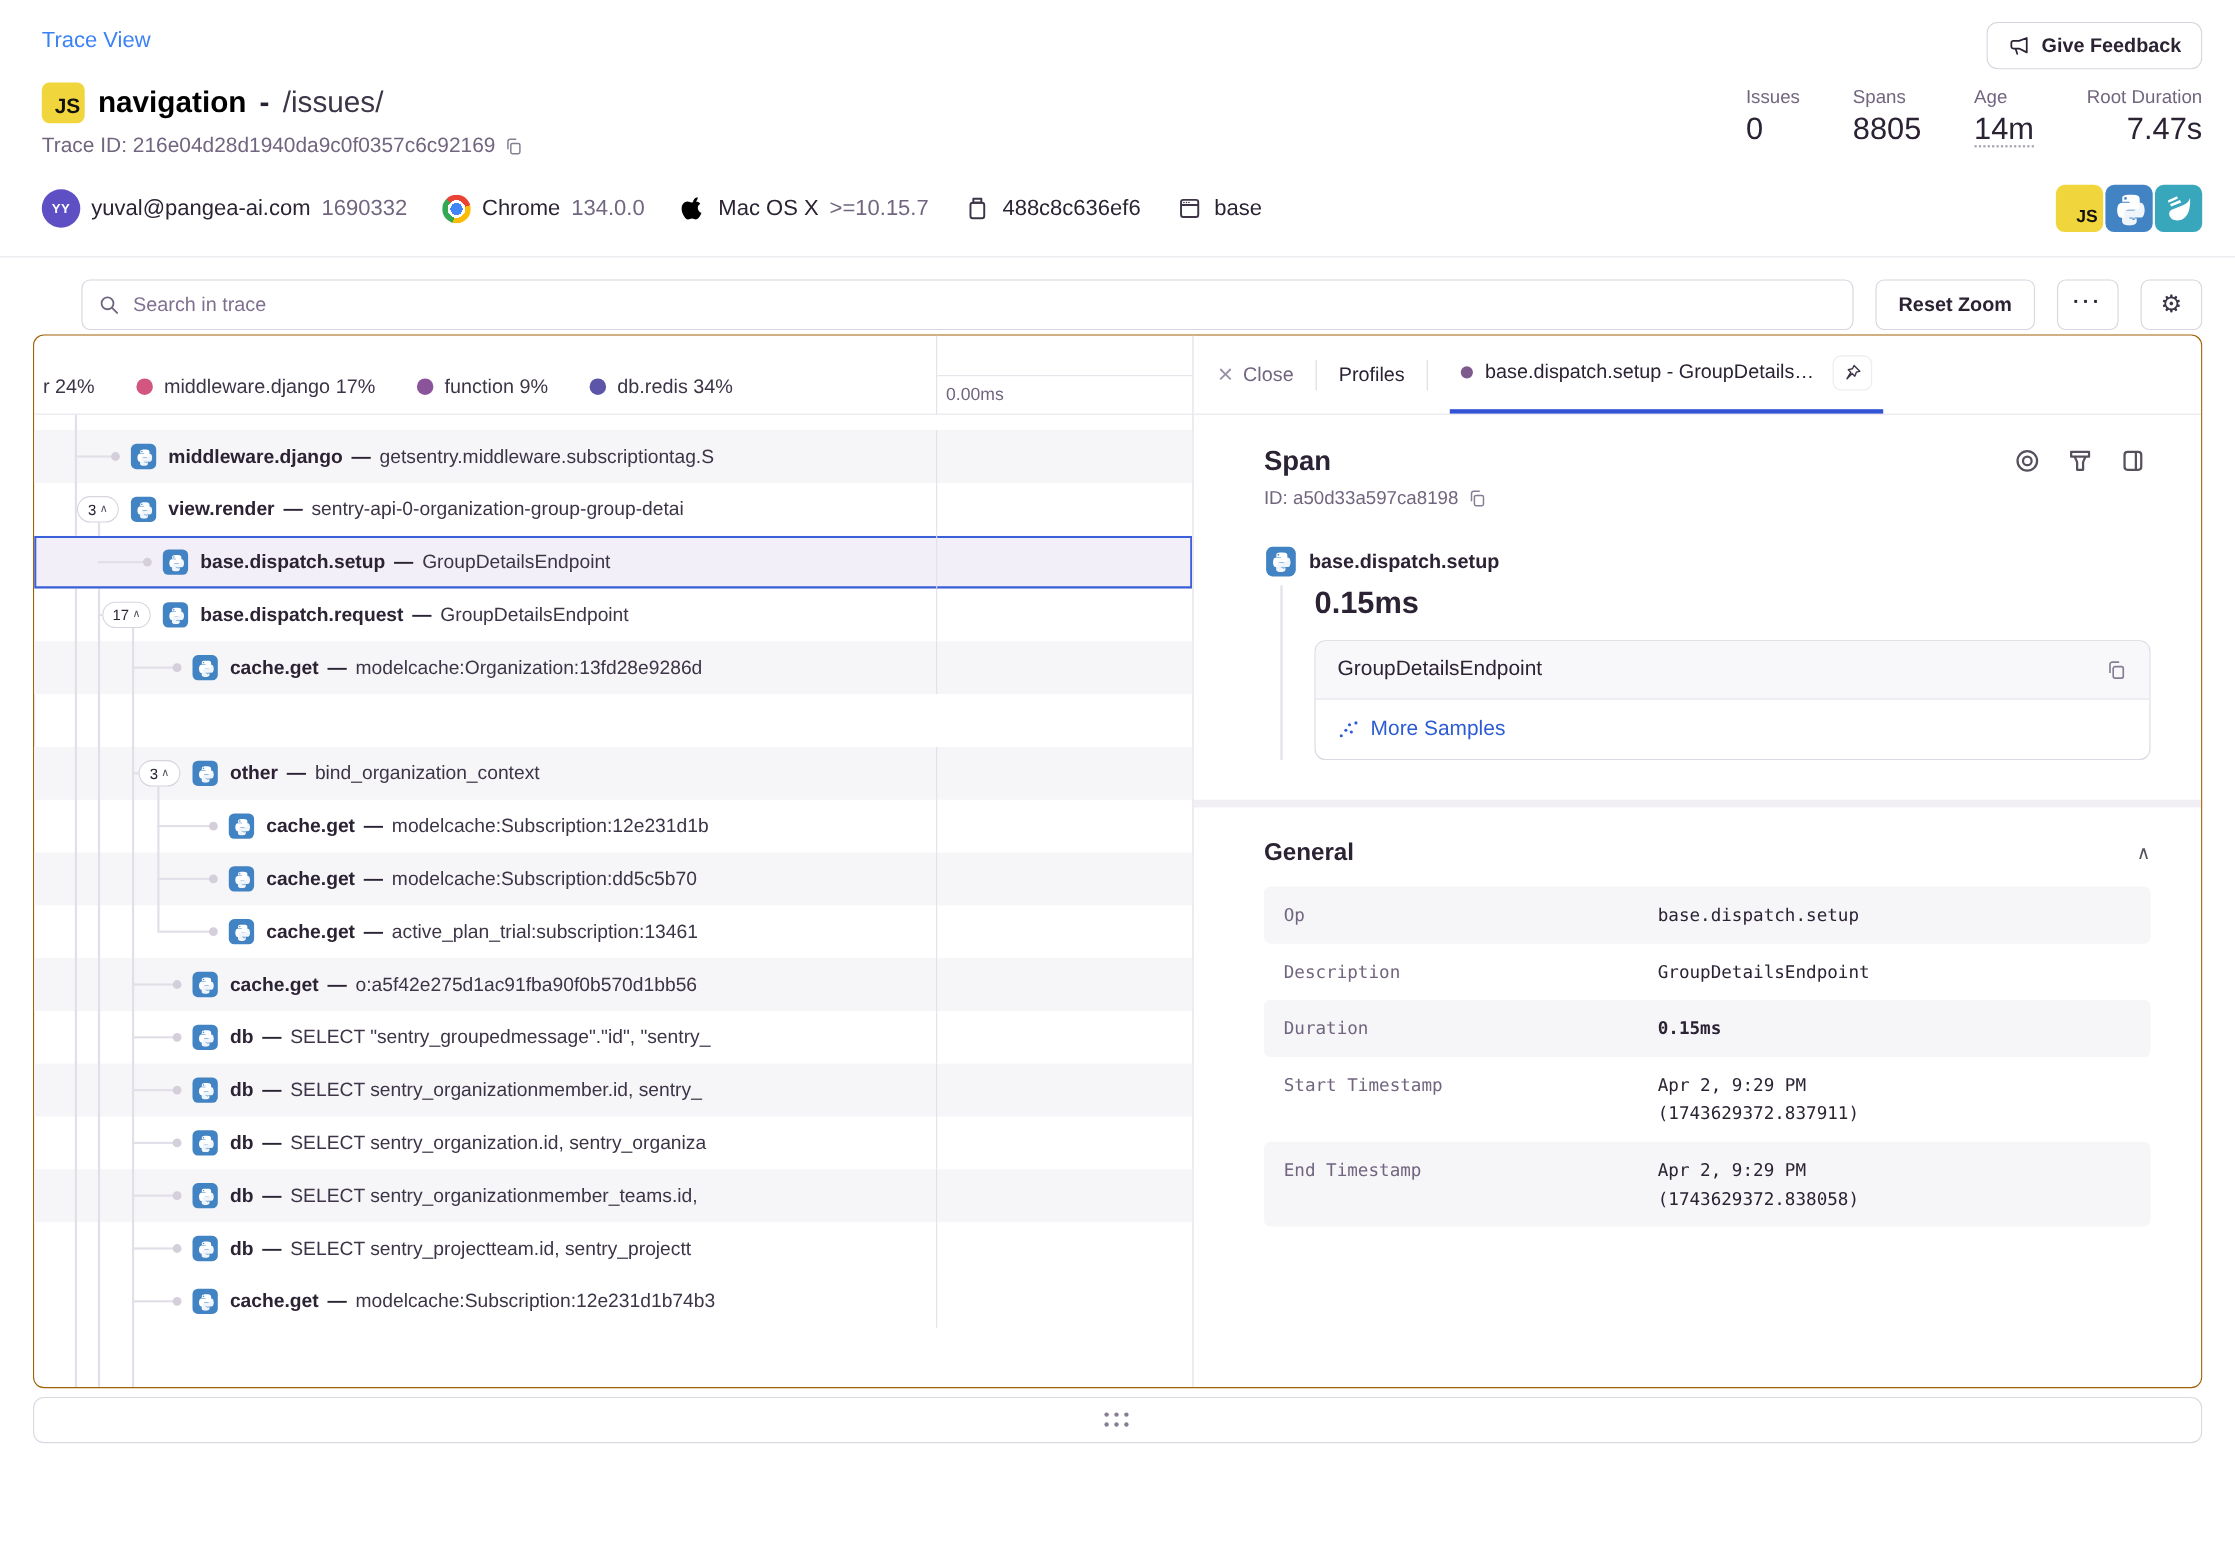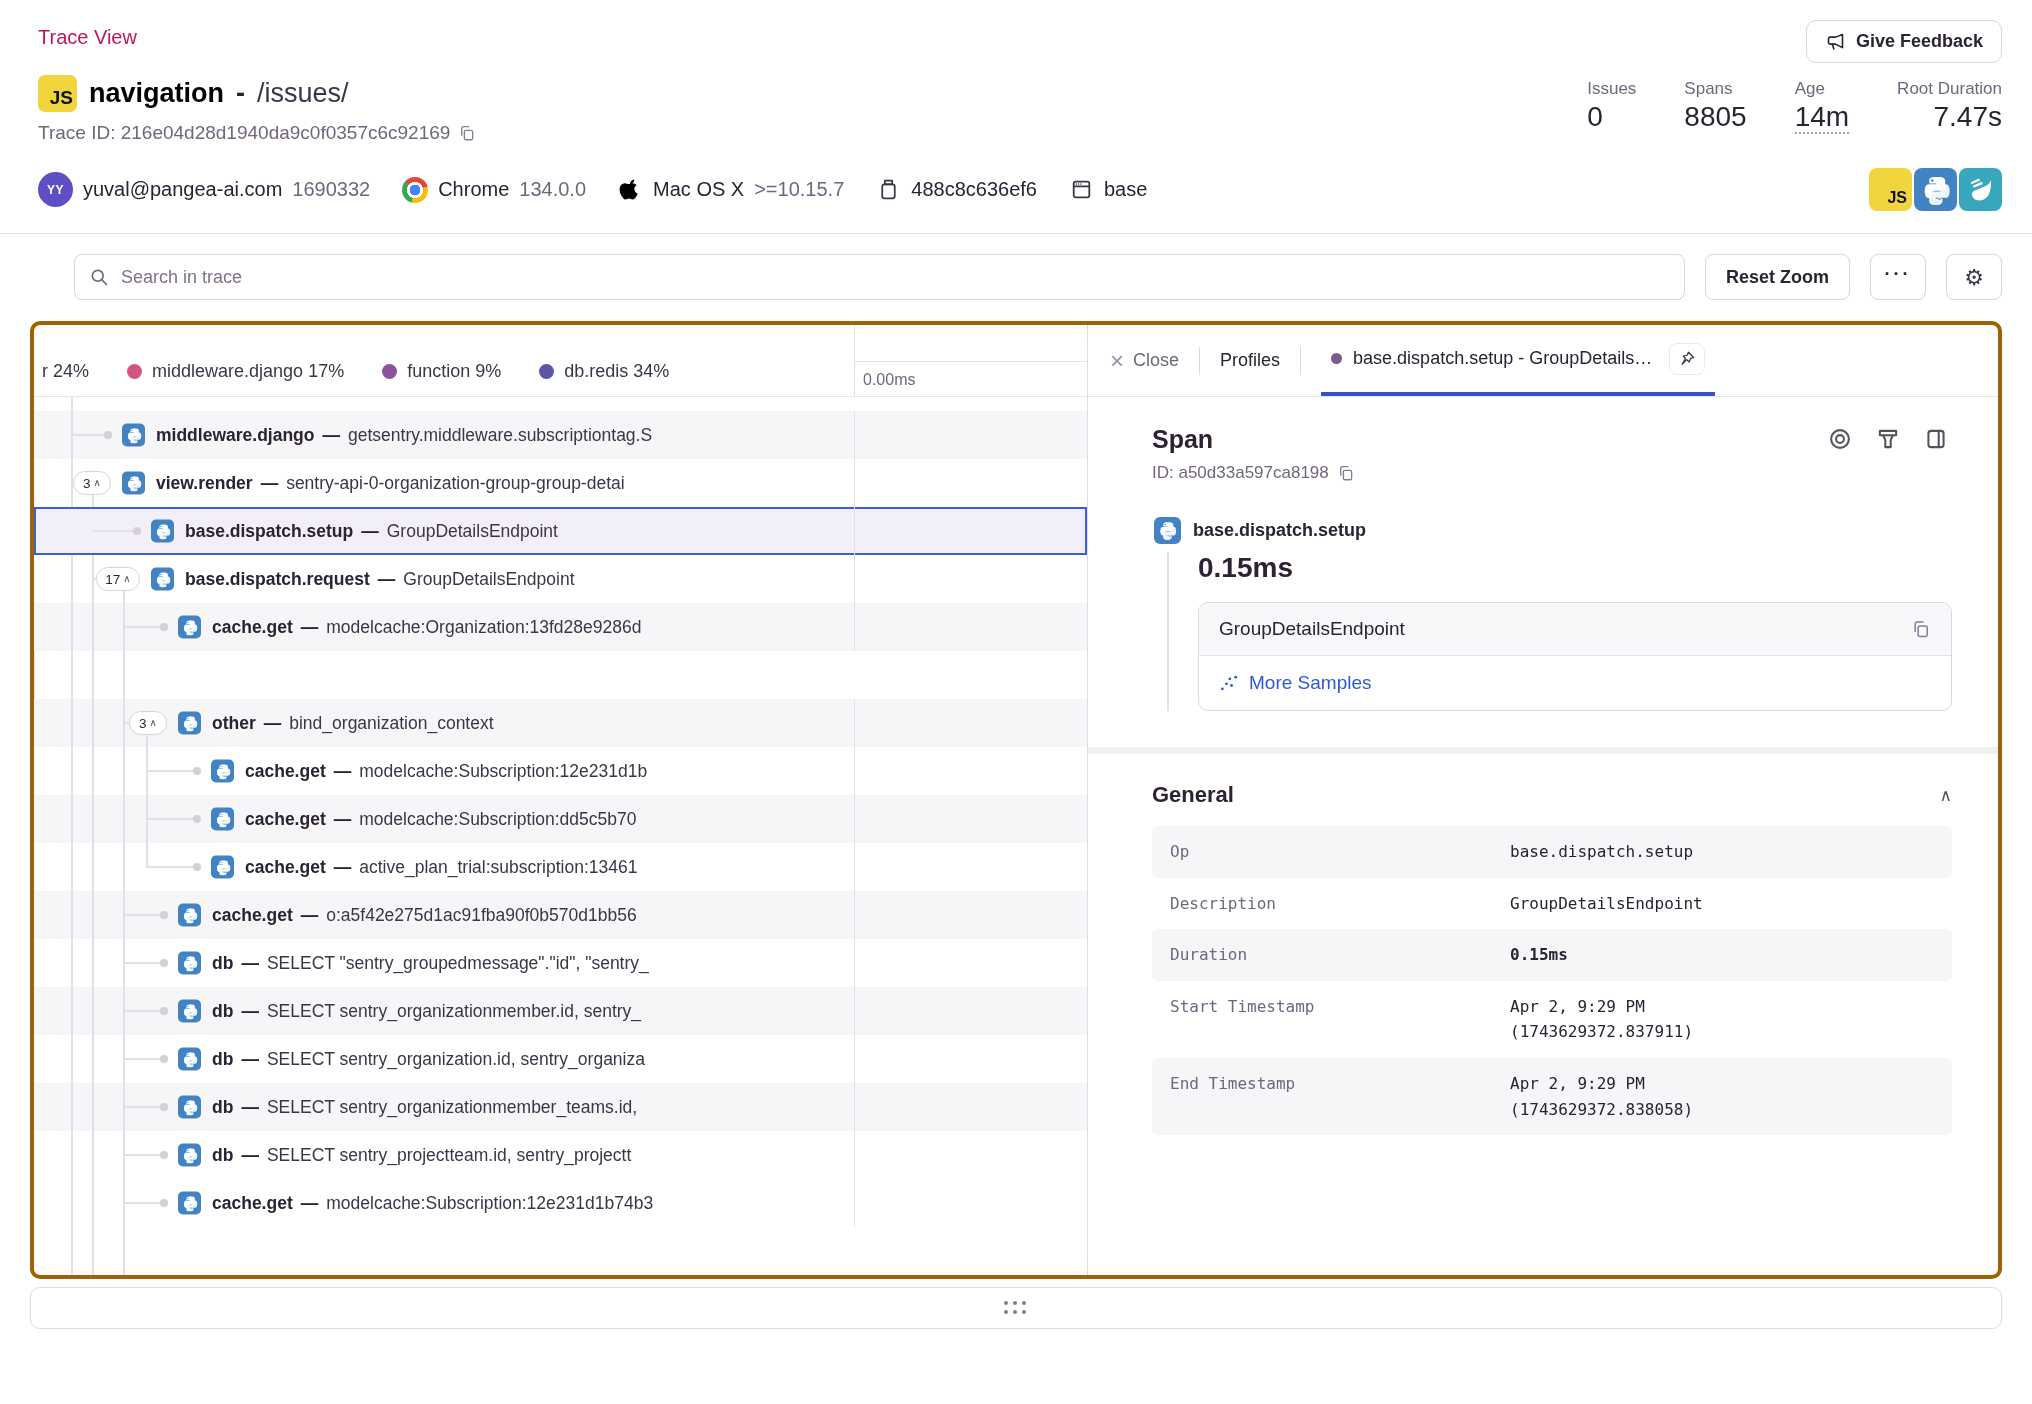--- a/index.html
+++ b/index.html
@@ -5,21 +5,21 @@
   * { margin:0; padding:0; box-sizing:border-box; }
   html,body { background:#fff; }
   body {
     width:2032px; height:1404px; overflow:hidden; position:relative;
     font-family:"Liberation Sans","DejaVu Sans",sans-serif; color:#2b2233;
   }
 
   
   .topbar { padding:20px 30px 0 38px; }
   .row1 { display:flex; justify-content:space-between; align-items:flex-start; }
-  .trace-view { font-size:20px; font-weight:500; color:#be185d; padding-top:6px; }
+  .trace-view { font-size:20px; font-weight:500; color:#3b82f6; padding-top:6px; }
   .feedback-btn { display:flex; align-items:center; gap:10px; border:1px solid #d9d4de; border-radius:10px;
     background:#fff; padding:10px 18px; font-size:18px; font-weight:700; color:#2b2233; cursor:pointer; }
   .feedback-btn svg { width:21px; height:21px; }
 
   .row2 { display:flex; justify-content:space-between; margin-top:12px; }
   .title-line { display:flex; align-items:center; gap:12px; }
   .js-badge { width:39px; height:37px; border-radius:7px; background:#f0d53d; display:flex; align-items:flex-end;
     justify-content:flex-end; padding:3px 4px; font-size:19px; font-weight:800; color:#111; }
   .title-op { font-size:27px; font-weight:700; color:#000000; }
   .title-sep { font-size:27px; font-weight:700; color:#2b2233; }
@@ -61,21 +61,21 @@
   .search-input { width:100%; height:46px; border:1px solid #d9d4de; border-radius:8px; padding:0 14px 0 46px;
     font-size:18px; color:#2b2233; outline:none; font-family:inherit; }
   .search-input::placeholder { color:#80708f; }
   .tb-btn { height:46px; border:1px solid #d9d4de; border-radius:8px; background:#fff; font-size:18px; font-weight:700;
     color:#2b2233; padding:0 20px; cursor:pointer; display:flex; align-items:center; justify-content:center; }
   .tb-btn.sq { width:56px; padding:0; }
   .dots3 { letter-spacing:3px; font-weight:800; font-size:18px; transform:translateY(-3px); }
   .gear { font-size:22px; color:#3d3547; font-family:"DejaVu Sans",sans-serif; }
 
   
-  .main { margin:21px 30px 0 30px; height:958px; border:4px solid #a16207; border-radius:10px; display:flex; overflow:hidden; }
+  .main { margin:4px 30px 0 30px; height:958px; border:1px solid #a16207; border-radius:10px; display:flex; overflow:hidden; }
   .left-pane { width:1053px; flex:0 0 auto; display:flex; flex-direction:column; }
   .panes-header { height:72px; display:flex; flex:0 0 auto; }
   .legendbar { width:820px; border-bottom:1px solid #e7e3ec; display:flex; align-items:flex-end; padding:0 0 14px 8px; gap:38px; overflow:hidden; }
   .legend-item { display:flex; align-items:center; gap:10px; font-size:18px; color:#3d3547; white-space:nowrap; cursor:pointer; }
   .legend-dot { width:15px; height:15px; border-radius:50%; }
   .ruler { width:233px; border-left:1px solid #e3dfe8; border-bottom:1px solid #e7e3ec; position:relative; }
   .ruler-top { position:absolute; top:0; left:0; right:0; height:37px; border-bottom:1px solid #e7e3ec; }
   .ruler-label { position:absolute; left:8px; bottom:7px; font-size:16px; color:#71657f; }
 
   .rows { position:relative; flex:1; overflow:hidden; padding-top:14px; }

